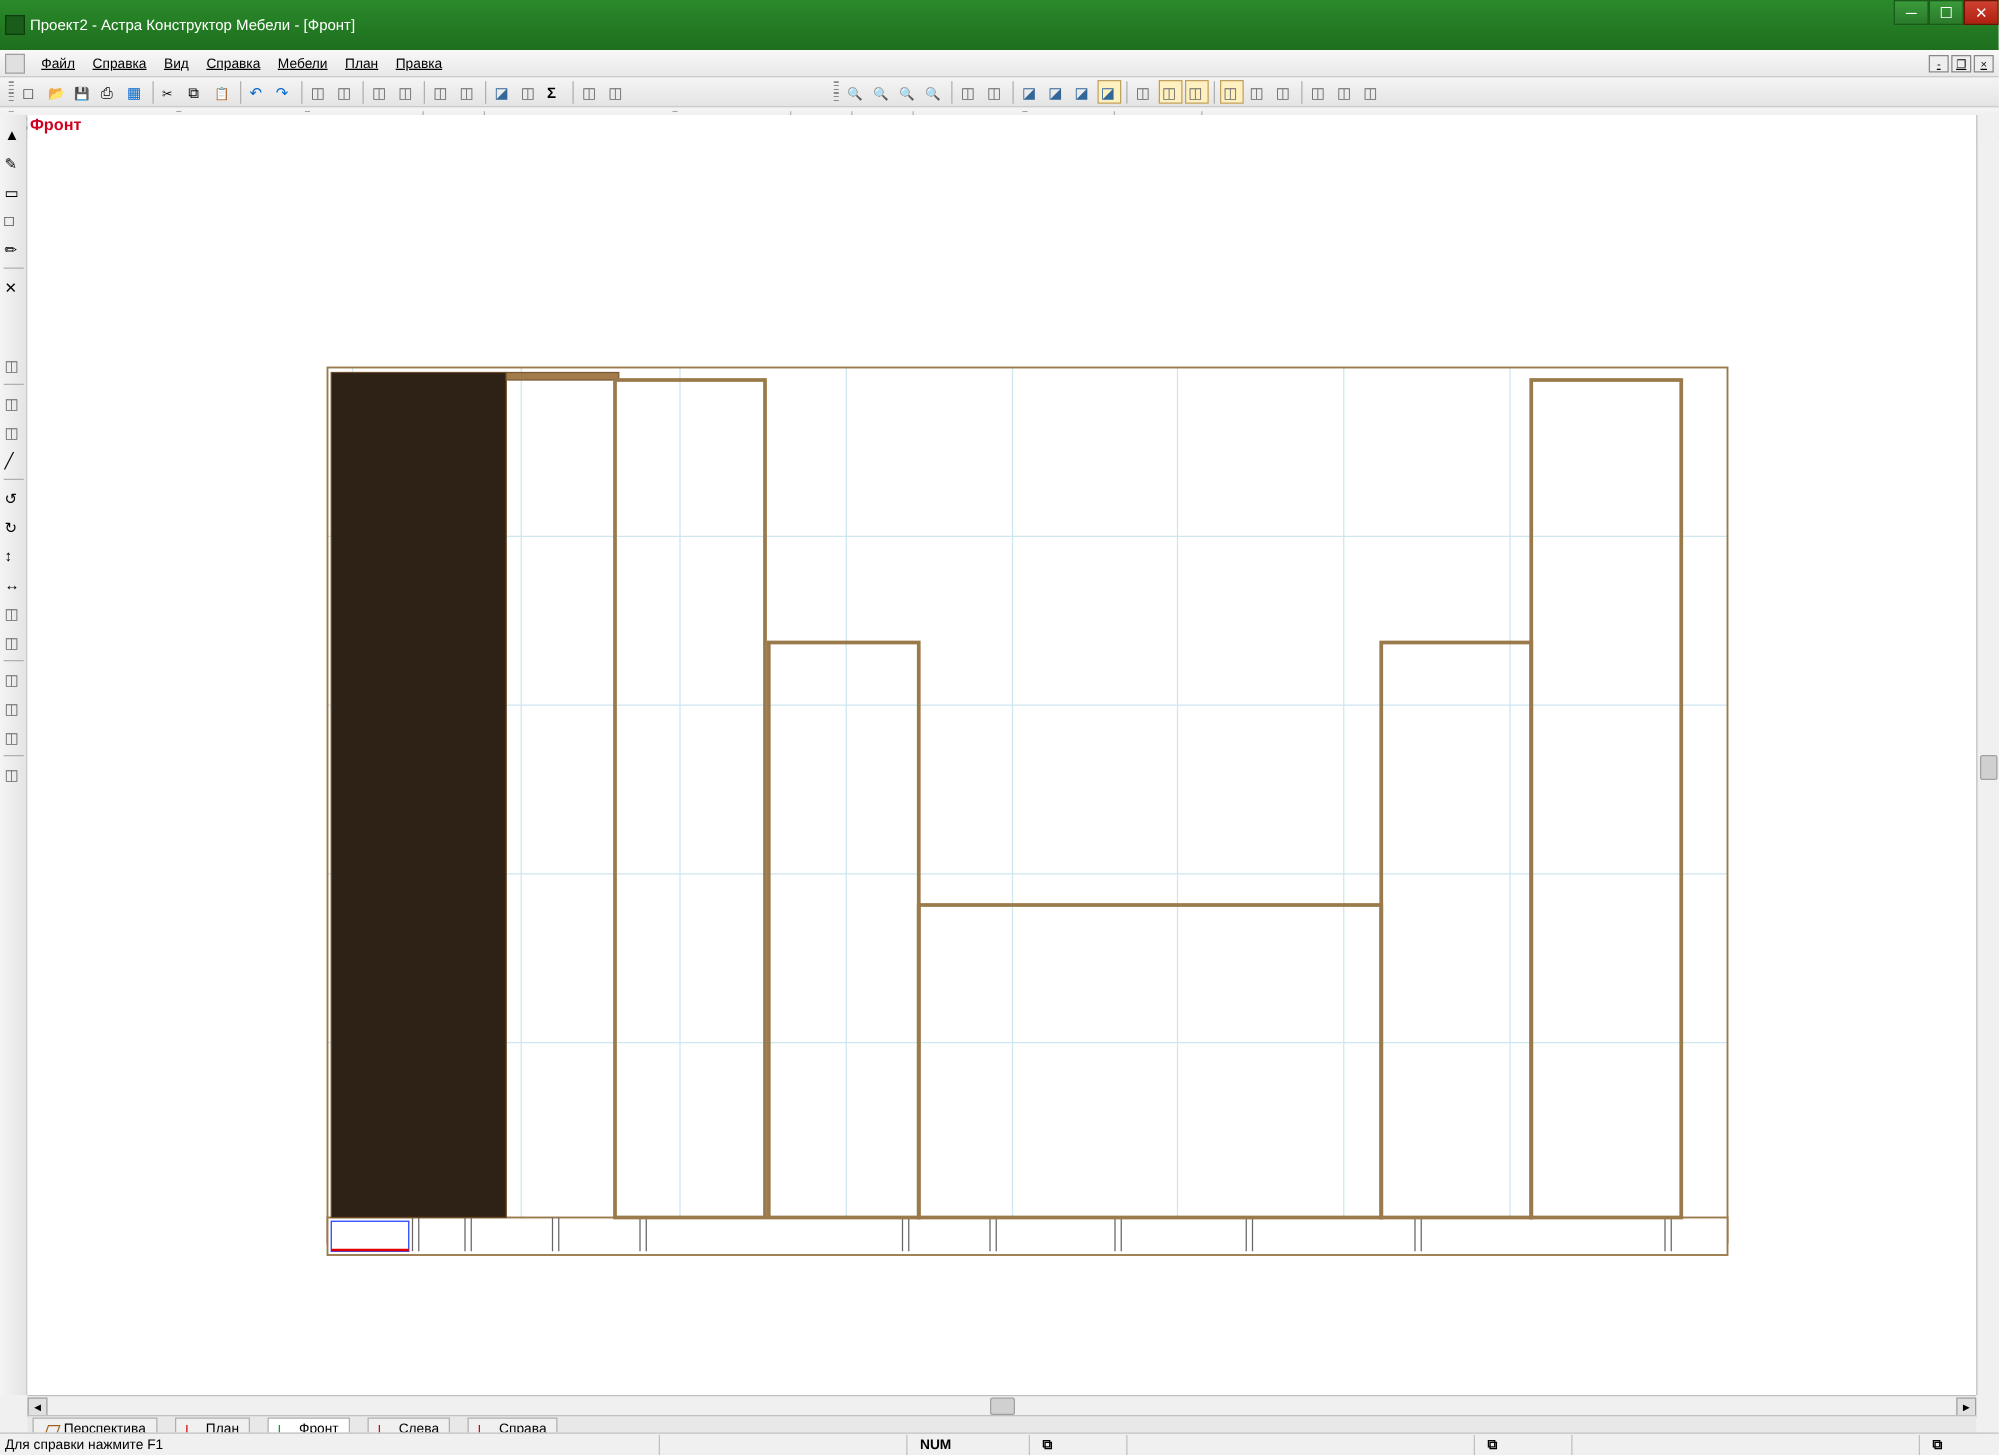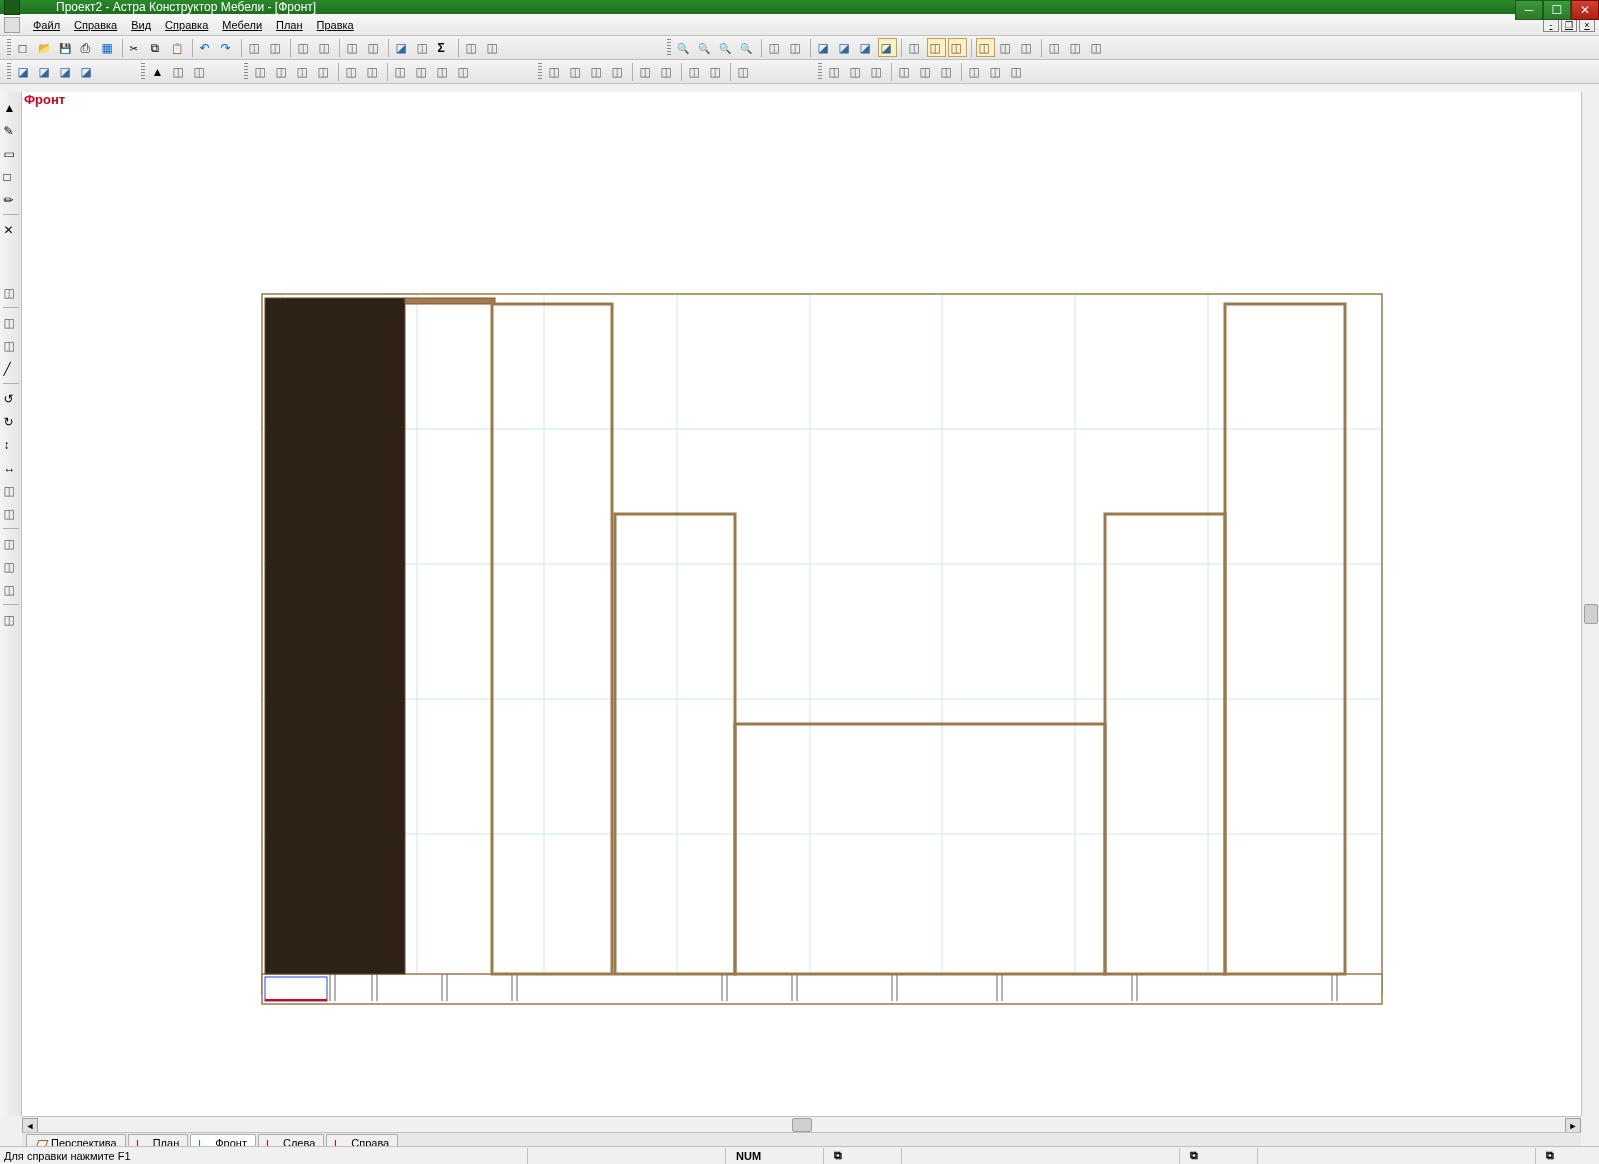--- a/index.html
+++ b/index.html
@@ -8,28 +8,27 @@
   font-size: 11px;
   background: #f0f0f0;
   overflow: hidden;
   width: 1599px;
   height: 1164px;
   position: relative;
 }
 
 
 .titlebar {
-  height: 14px;
+  height: 40px;
   background: linear-gradient(#2a8a2a, #1e6e1e);
   display: flex;
   align-items: center;
   color: #fff;
   padding-left: 4px;
   position: relative;
-  gap: 32px;
 }
 .titlebar .app-icon {
   width: 16px; height: 16px;
   background: #1a5c1a;
   border: 1px solid #0d3d0d;
   margin-right: 4px;
 }
 .titlebar .title-text { font-size: 12px; }
 .window-controls {
   position: absolute;
@@ -183,21 +182,21 @@
   display: flex;
   align-items: center;
   padding-left: 4px;
 }
 .view-tab {
   display: flex; align-items: center;
   padding: 2px 8px;
   background: #f0f0f0;
   border: 1px solid #b0b0b0;
   border-radius: 0 0 4px 4px;
-  margin-right: 2px;
+  margin-right: 14px;
   cursor: pointer;
   font-size: 11px;
 }
 .view-tab.active { background: #fff; }
 .view-tab .sw {
   width: 12px; height: 10px;
   margin-right: 4px;
   position: relative;
 }
 .sw-red::before { content:''; position:absolute; left:0; bottom:0; width:10px; height:1px; background:#d00; }

